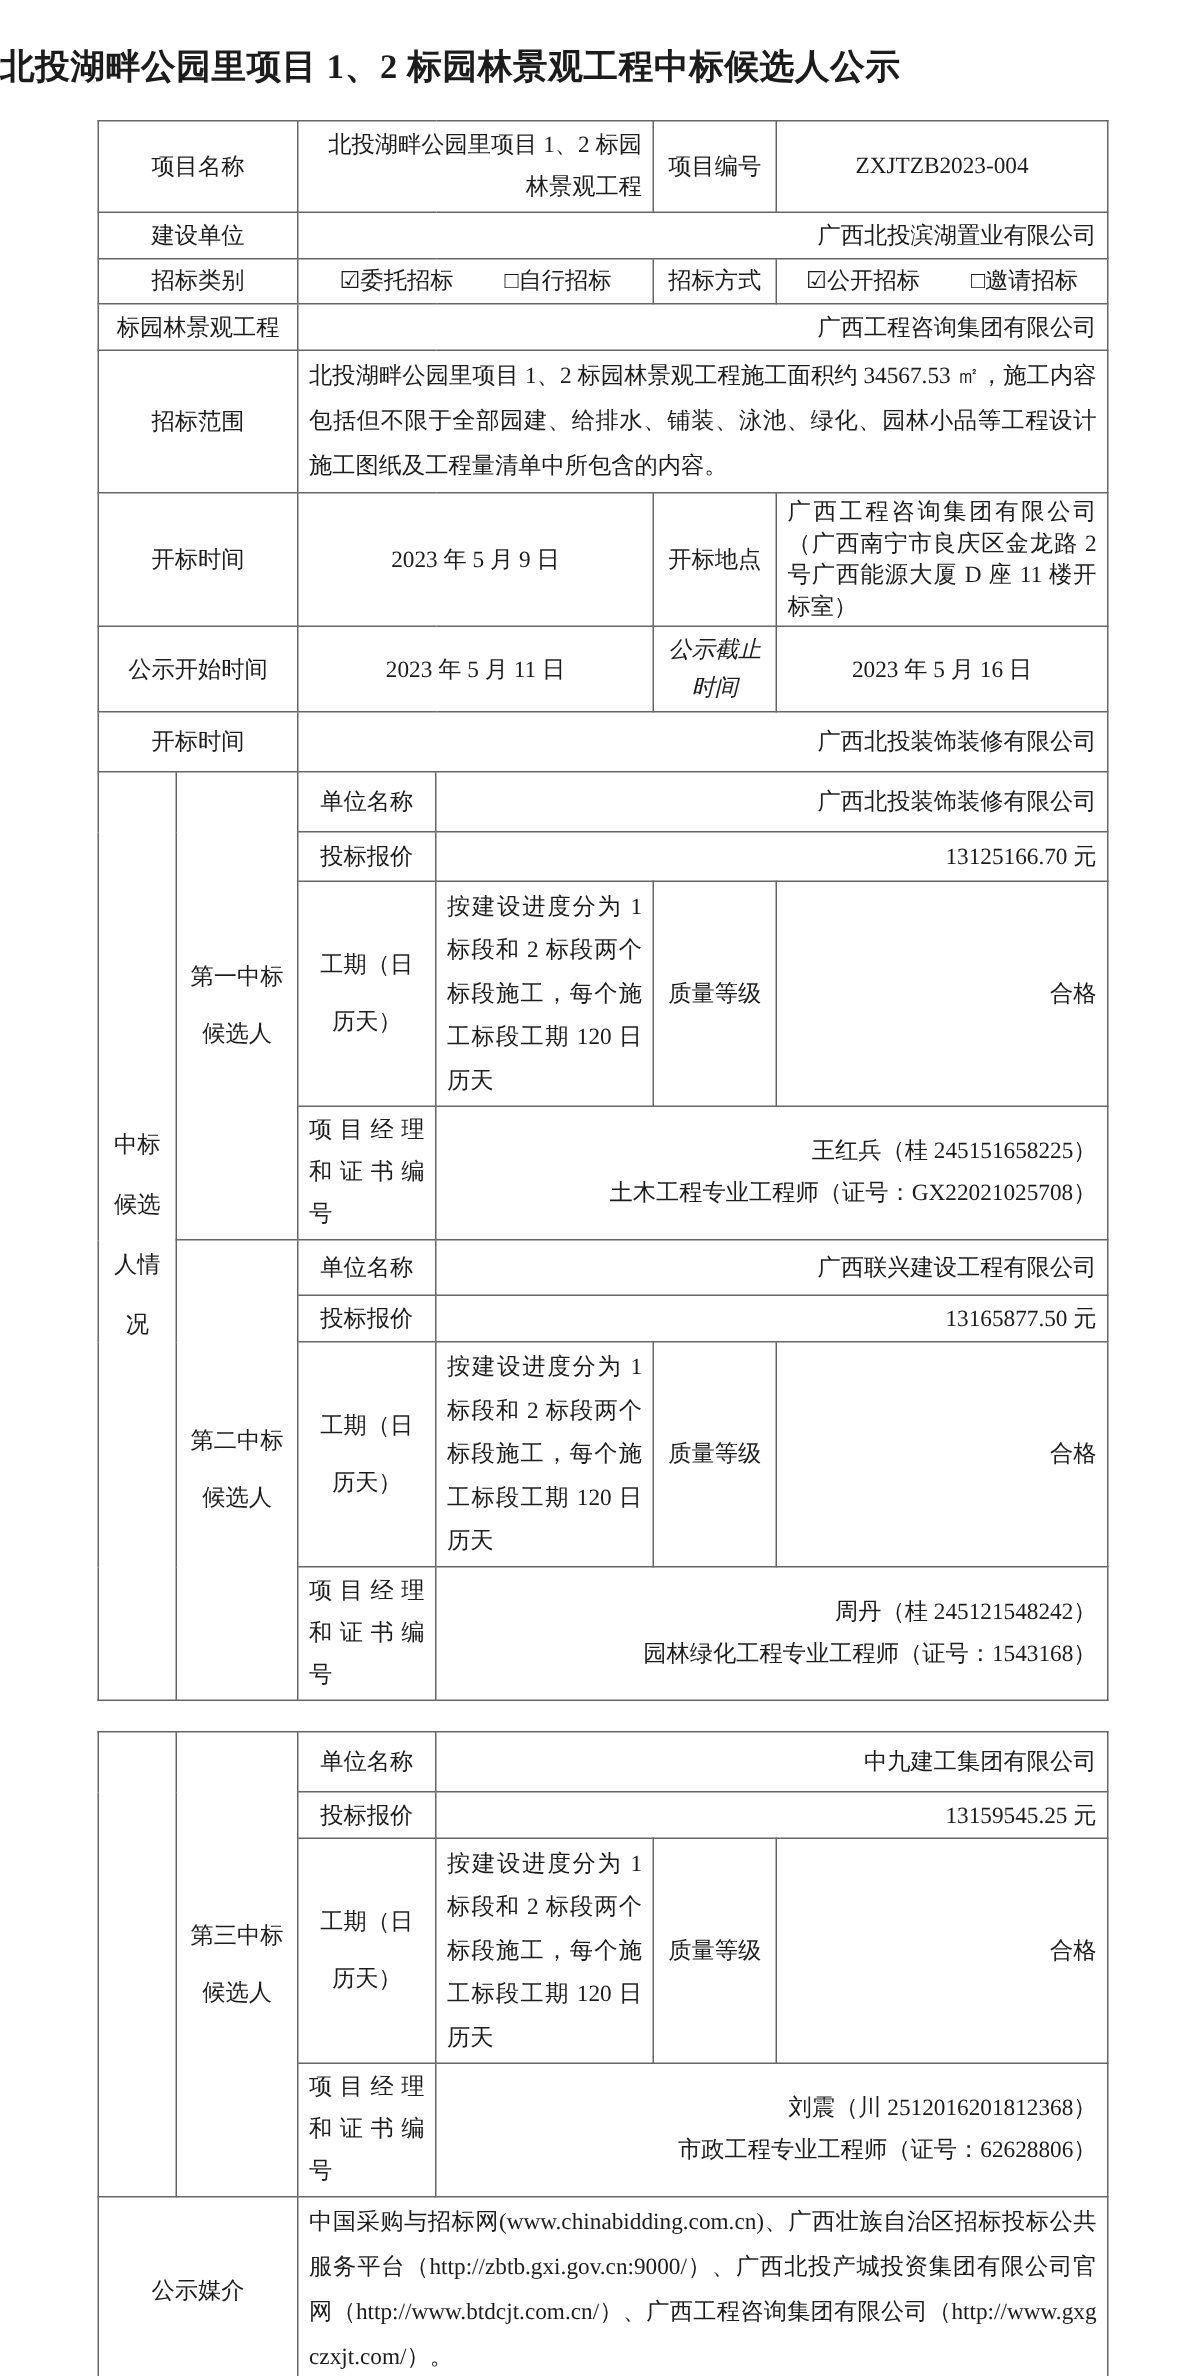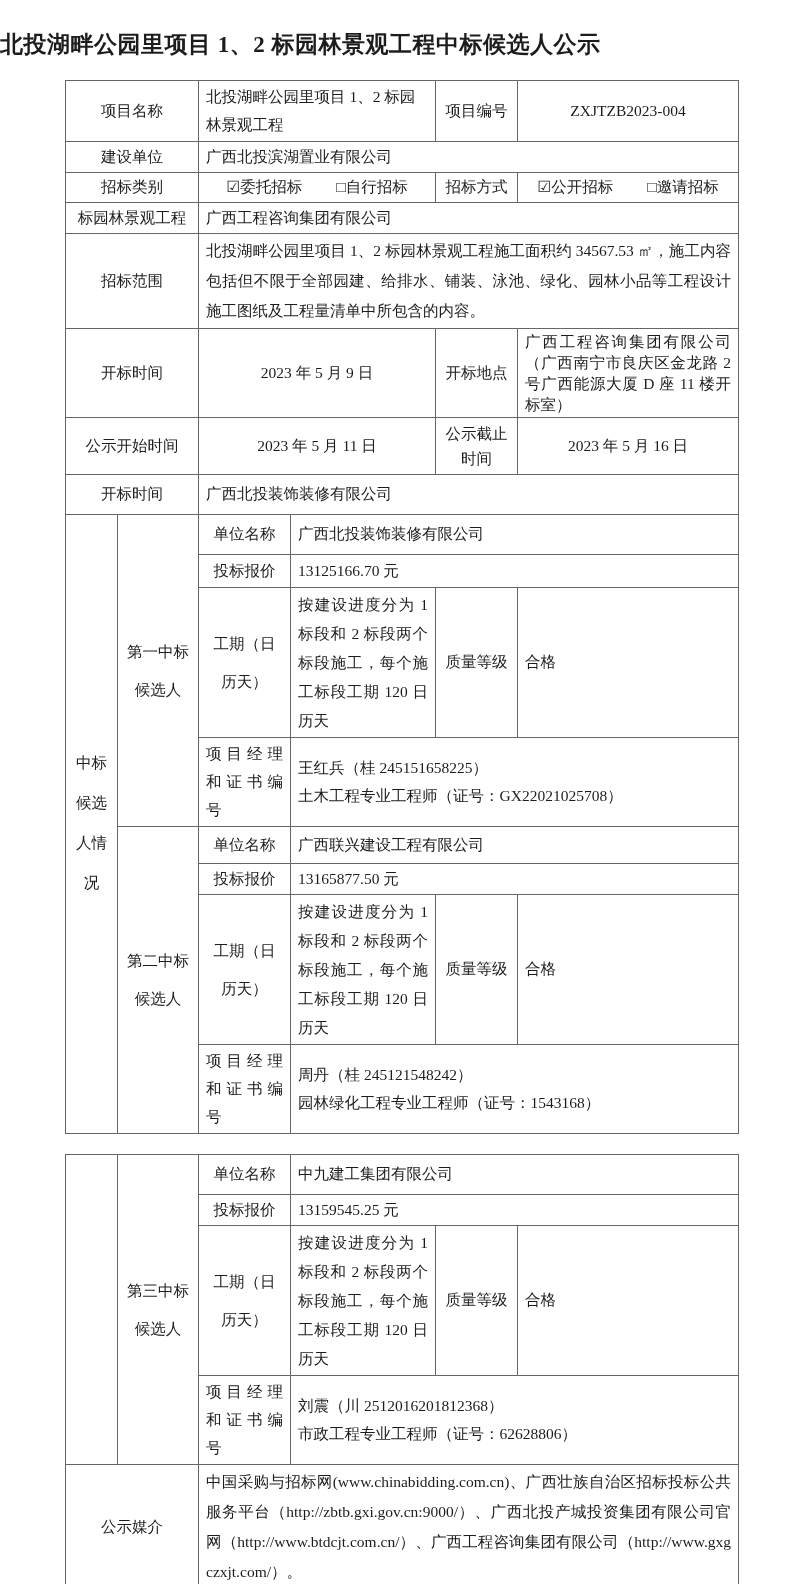--- a/index.html
+++ b/index.html
@@ -25,30 +25,30 @@
   }
   table.doc td{
     border:1px solid #666;
     vertical-align:middle;
     padding:2px 7px;
     overflow:hidden;
     word-break:break-all;
   }
   .lbl{text-align:center;padding:2px 2px;margin-top:32px;}
   .lbl-just{text-align:justify;padding:2px 4px;}
-  .val{text-align:left;}
+  .val{text-align:right;}
   .ctr{text-align:center;}
   .just{text-align:justify;}
   .lh21{line-height:21px;}
-  .lh25{line-height:25px;}
+  .lh25{line-height:25px;font-style:italic;}
   .lh28{line-height:28px;}
   .lh29{line-height:29px;}
   .lh30{line-height:30px;}
   .lh38{line-height:38px;}
-  .lh40{line-height:40px;font-family:Liberation Mono, monospace;}
+  .lh40{line-height:40px;}
   .gap-left{margin-left:34px;}
   .indent{padding-left:26px;}
   .tbl-gap{margin-top:20px;}
   .cb{font-size:15.5px;}
 </style>
 </head>
 <body>
 
 <h1 class="doc-title">北投湖畔公园里项目 1、2 标园林景观工程中标候选人公示</h1>
 

